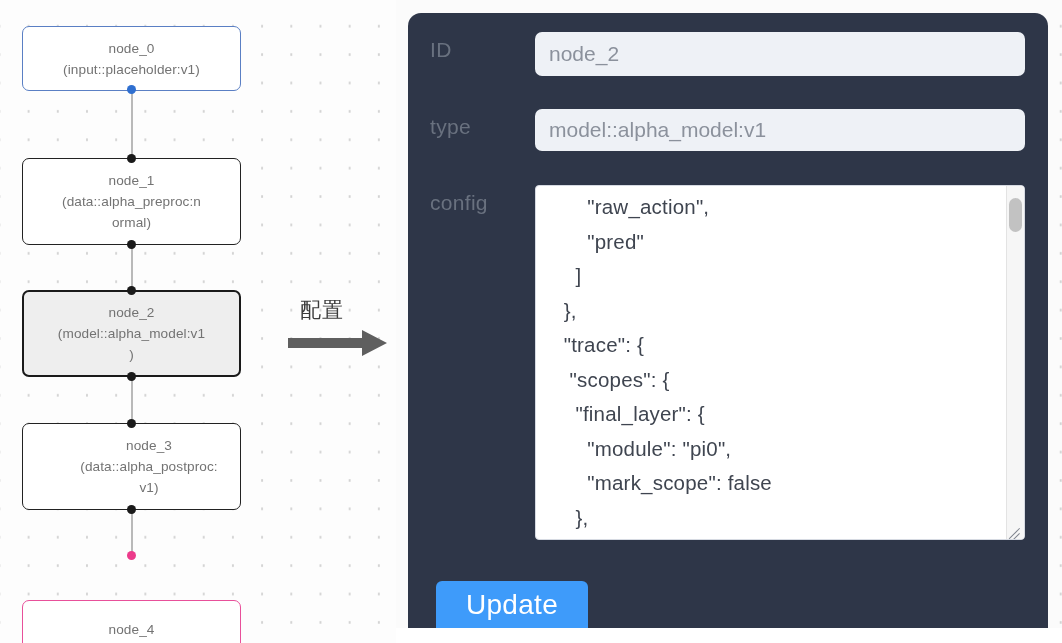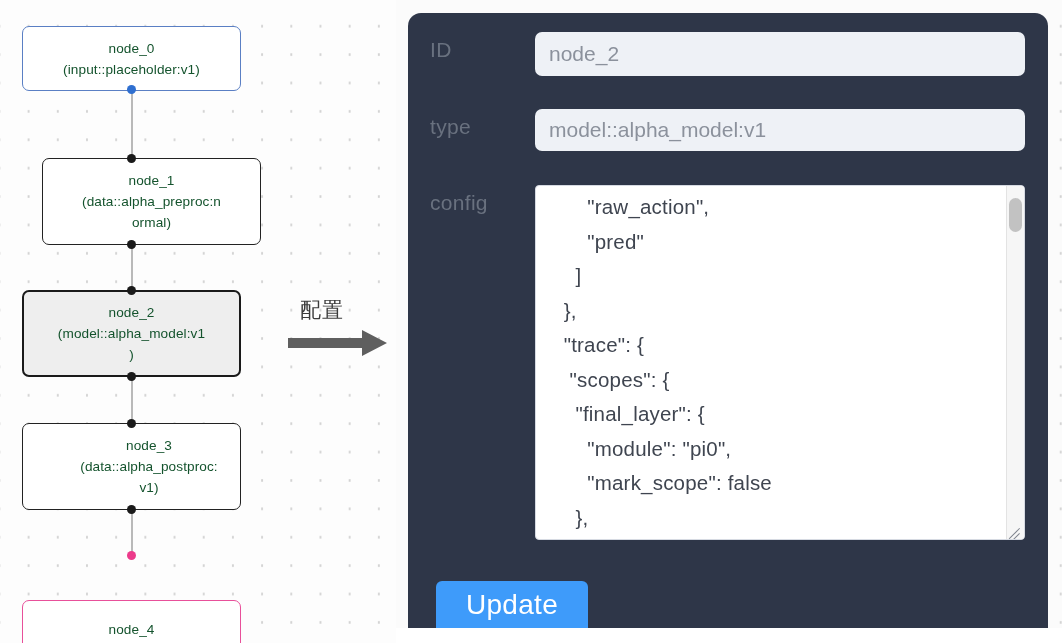--- a/index.html
+++ b/index.html
@@ -20,21 +20,21 @@
     overflow:hidden;
   }
   .node{
     position:absolute;
     box-sizing:border-box;
     border:1.6px solid #222222;
     border-radius:7px;
     background:#ffffff;
     display:flex;align-items:center;justify-content:center;
     text-align:center;
-    color:#14532d;
+    color:#737373;
     font-size:13.6px;
     line-height:21px;
     padding:0 8px;
     letter-spacing:.1px;
   }
   .node .lbl{display:block;white-space:pre-line;}
   .node.blue{border-color:#5a7fc4;}
   .node.sel{background:#eeeeee;border-color:#1a1a1a;border-width:2px;}
   .node.pink{border-color:#e8509a;border-width:1.6px;}
 
@@ -168,21 +168,21 @@
     <div class="edge" style="top:243px;height:44px;"></div>
     <div class="edge" style="top:375px;height:44px;"></div>
     <div class="edge" style="top:509px;height:43px;"></div>
 
     <div class="node blue" style="left:22px;top:26px;width:219px;height:65px;">
       <span class="lbl">node_0
 (input::placeholder:v1)</span>
     </div>
     <div class="dot blue" style="top:85px;"></div>
 
-    <div class="node" style="left:22px;top:158px;width:219px;height:87px;margin-left:20px;">
+    <div class="node" style="left:22px;top:158px;width:219px;height:87px;">
       <span class="lbl">node_1
 (data::alpha_preproc:n
 ormal)</span>
     </div>
     <div class="dot" style="top:154px;"></div>
     <div class="dot" style="top:240px;"></div>
 
     <div class="node sel" style="left:22px;top:290px;width:219px;height:87px;">
       <span class="lbl">node_2
 (model::alpha_model:v1

